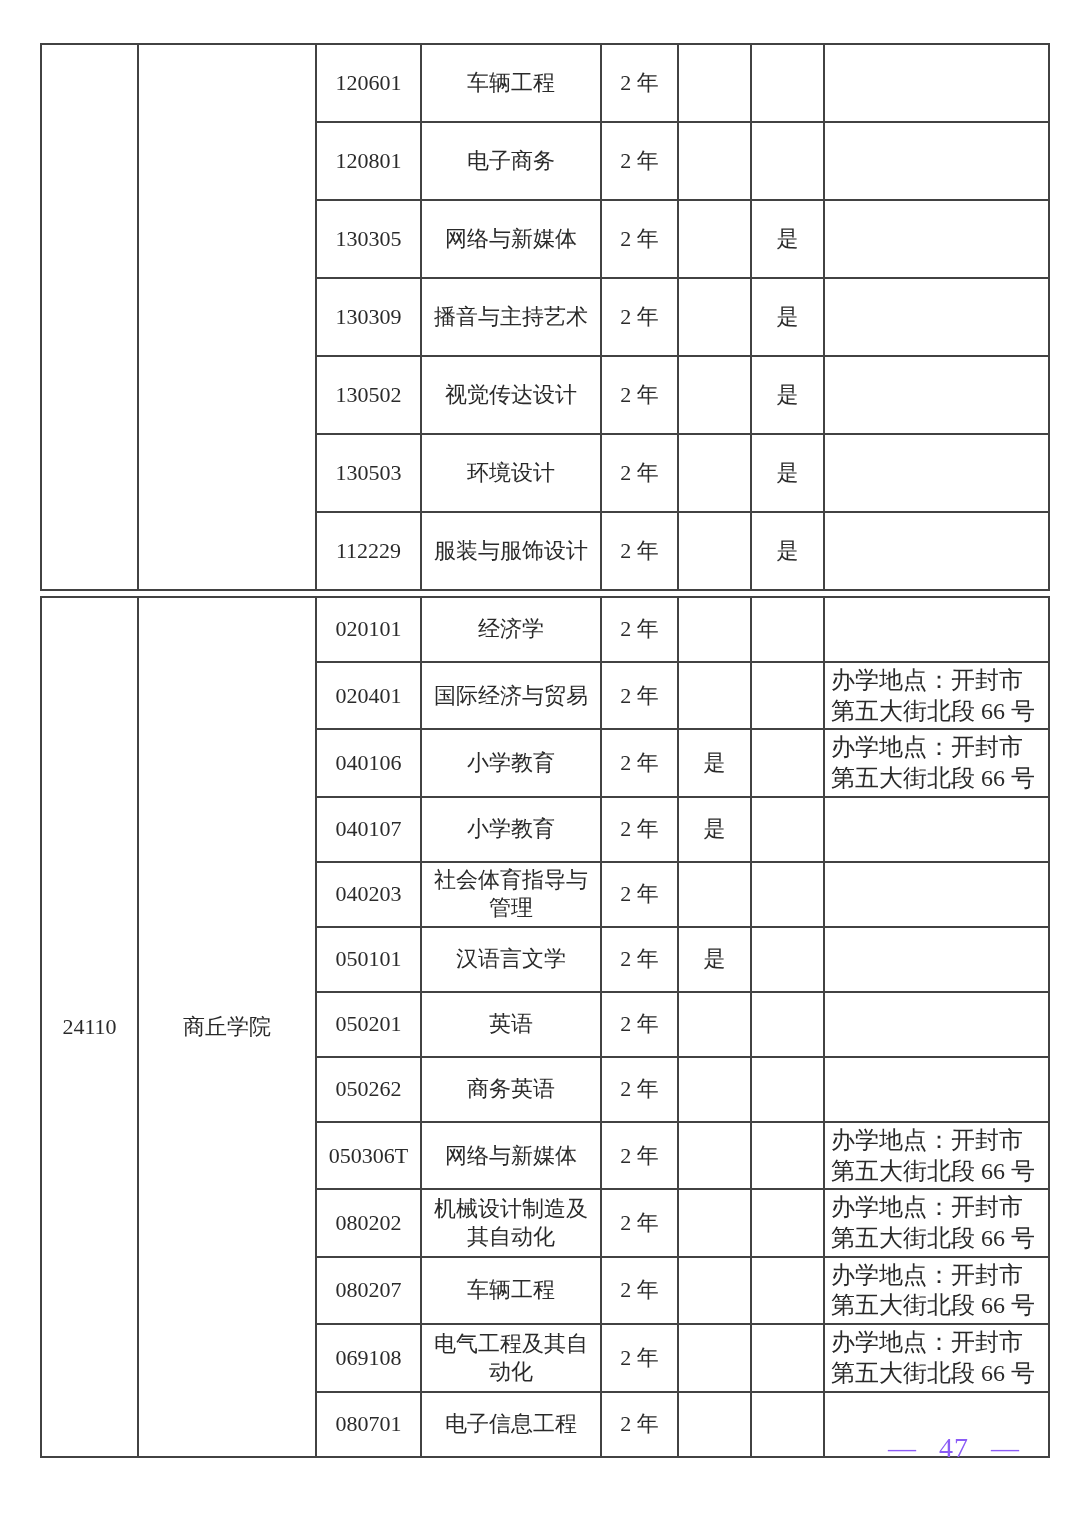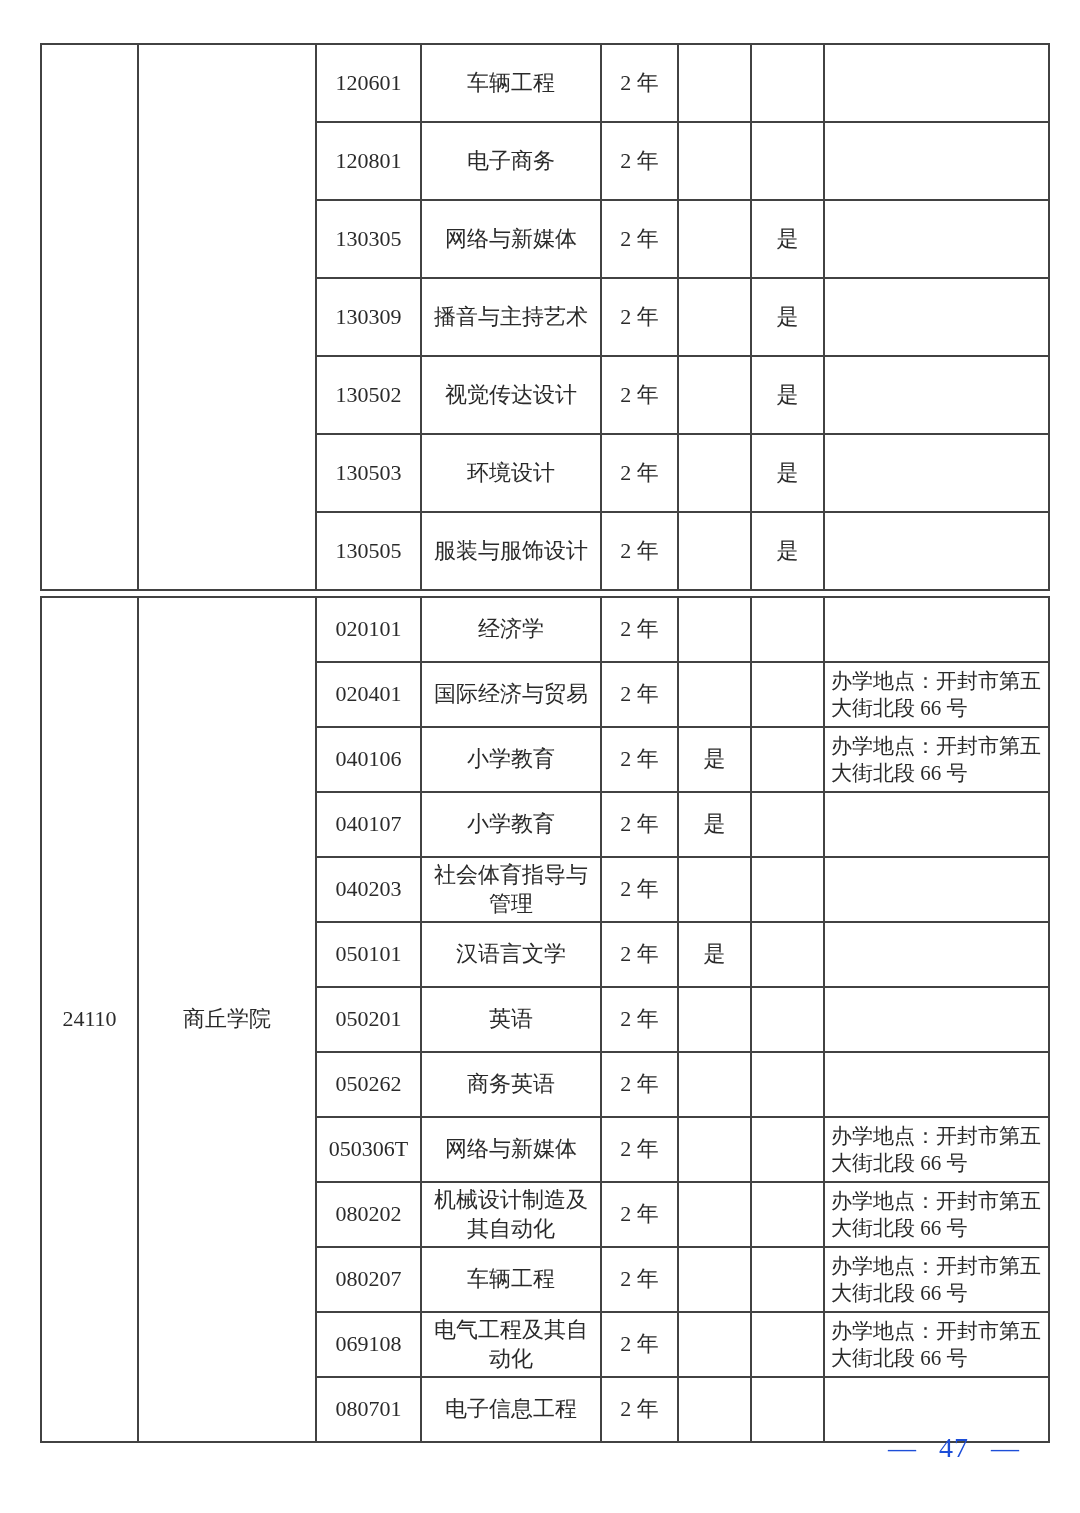--- a/index.html
+++ b/index.html
@@ -37,31 +37,31 @@
     padding: 2px 6px;
     vertical-align: middle;
     overflow: hidden;
     line-height: 1.28;
   }
   table.sec1 tr { height: 78px; margin-left: 20px; }
   table.sec2 tr { height: 65px; }
   .c-center { text-align: center; }
   .c-note {
     text-align: left;
-    font-size: 21px;
+    font-size: 24px;
     padding: 2px 4px 2px 8px;
     line-height: 1.35;
     border-radius: 15px;
   }
   .page-number {
     position: absolute;
     top: 1432px;
     right: 60px;
     font-size: 28px;
-    color: #1d4ed8;
+    color: #8b5cf6;
     word-spacing: 14px;
     letter-spacing: 1px;
     font-family: "Liberation Serif", "DejaVu Serif", serif;
   }
 </style>
 </head>
 <body>
 
 <div class="page">
 
@@ -123,21 +123,21 @@
           </tr>
           <tr>
             <td class="c-center">130503</td>
             <td class="c-center">环境设计</td>
             <td class="c-center">2 年</td>
             <td class="c-center"></td>
             <td class="c-center">是</td>
             <td class="c-note"></td>
           </tr>
           <tr>
-            <td class="c-center">130505</td>
+            <td class="c-center">112229</td>
             <td class="c-center">服装与服饰设计</td>
             <td class="c-center">2 年</td>
             <td class="c-center"></td>
             <td class="c-center">是</td>
             <td class="c-note"></td>
           </tr>
         </tbody>
     </table>
 
     <table class="majors sec2">

